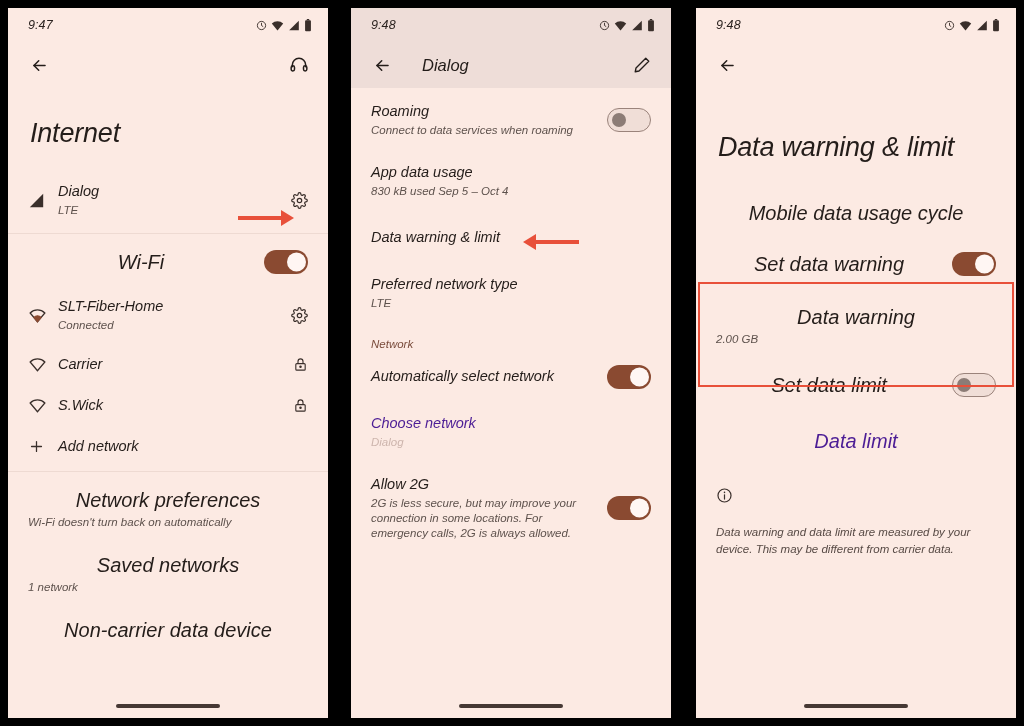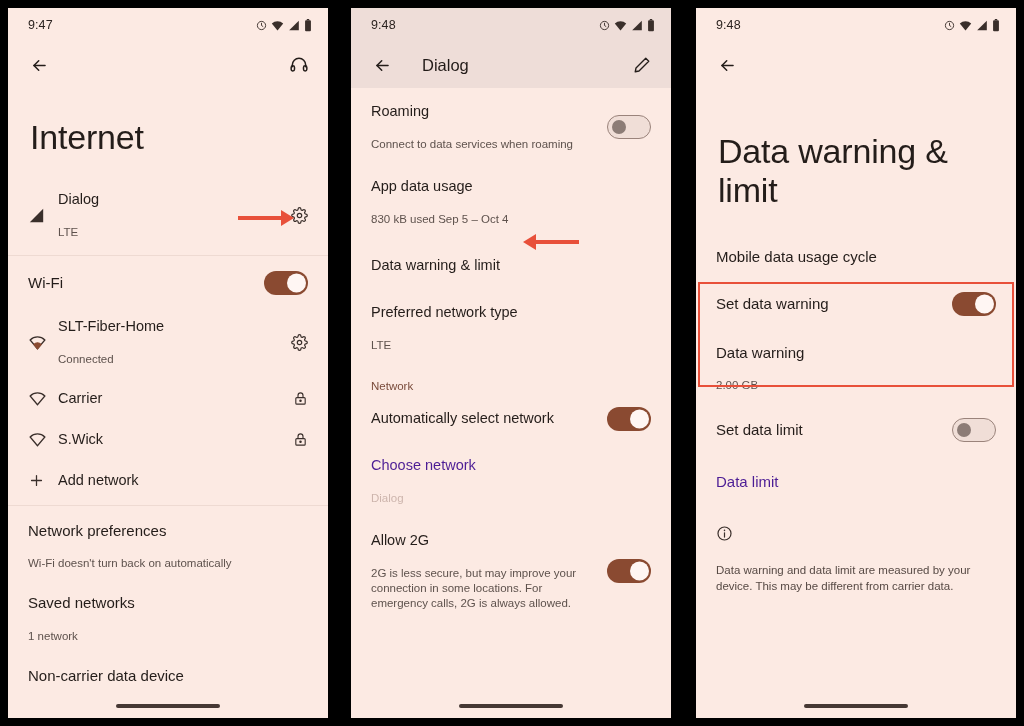--- a/index.html
+++ b/index.html
@@ -6,20 +6,21 @@
   html, body {
     width: 1024px; height: 726px;
     background: #000000;
     font-family: "Liberation Sans", sans-serif;
     overflow: hidden;
   }
   .stage {
     position: relative;
     width: 816px; height: 726px;
     background: #000000;
+    font-style: italic;
   }
 
   
   .panel {
     position: absolute;
     top: 8px;
     height: 710px;
     background: #FCEAE3;
     overflow: hidden;
   }
@@ -66,21 +67,21 @@
   .icon-btn {
     width: 26px; height: 26px;
     display: flex; align-items: center; justify-content: center;
     cursor: pointer;
     flex: 0 0 auto;
   }
   .icon-btn svg { display: block; }
 
   
   .page-title {
-    font-size: 34px;
+    font-size: 27px;
     color: #241D1A;
     padding: 30px 22px 22px 22px;
     letter-spacing: -.2px;
   }
   #panel-3 .page-title { padding: 44px 22px 26px 22px; }
 
   
   .row {
     display: flex;
     align-items: center;
@@ -96,32 +97,32 @@
   }
   .row .texts { flex: 1; min-width: 0; }
   .row .title {
     font-size: 14.5px;
     color: #241D1A;
     line-height: 1.3;
   }
   .row .sub {
     font-size: 11.5px;
     color: #5E524D;
-    margin-top: 16px;
+    margin-top: 2px;
     line-height: 1.32;
   }
   .row .trail {
     flex: 0 0 auto;
     margin-left: 10px;
     display: flex;
     align-items: center;
   }
   .row.dim .title { color: #4c1d95; }
   .row.dim .sub   { color: #CDB5AD; }
-  .row.bigtitle .title { font-size: 15px; }
+  .row.bigtitle .title { font-size: 20px; text-align: center; }
 
   .divider {
     height: 1px;
     background: #EEDAD2;
     margin: 4px 0;
   }
   .section-label {
     font-size: 11.5px;
     color: #7A4C3C;
     padding: 16px 20px 4px 20px;

